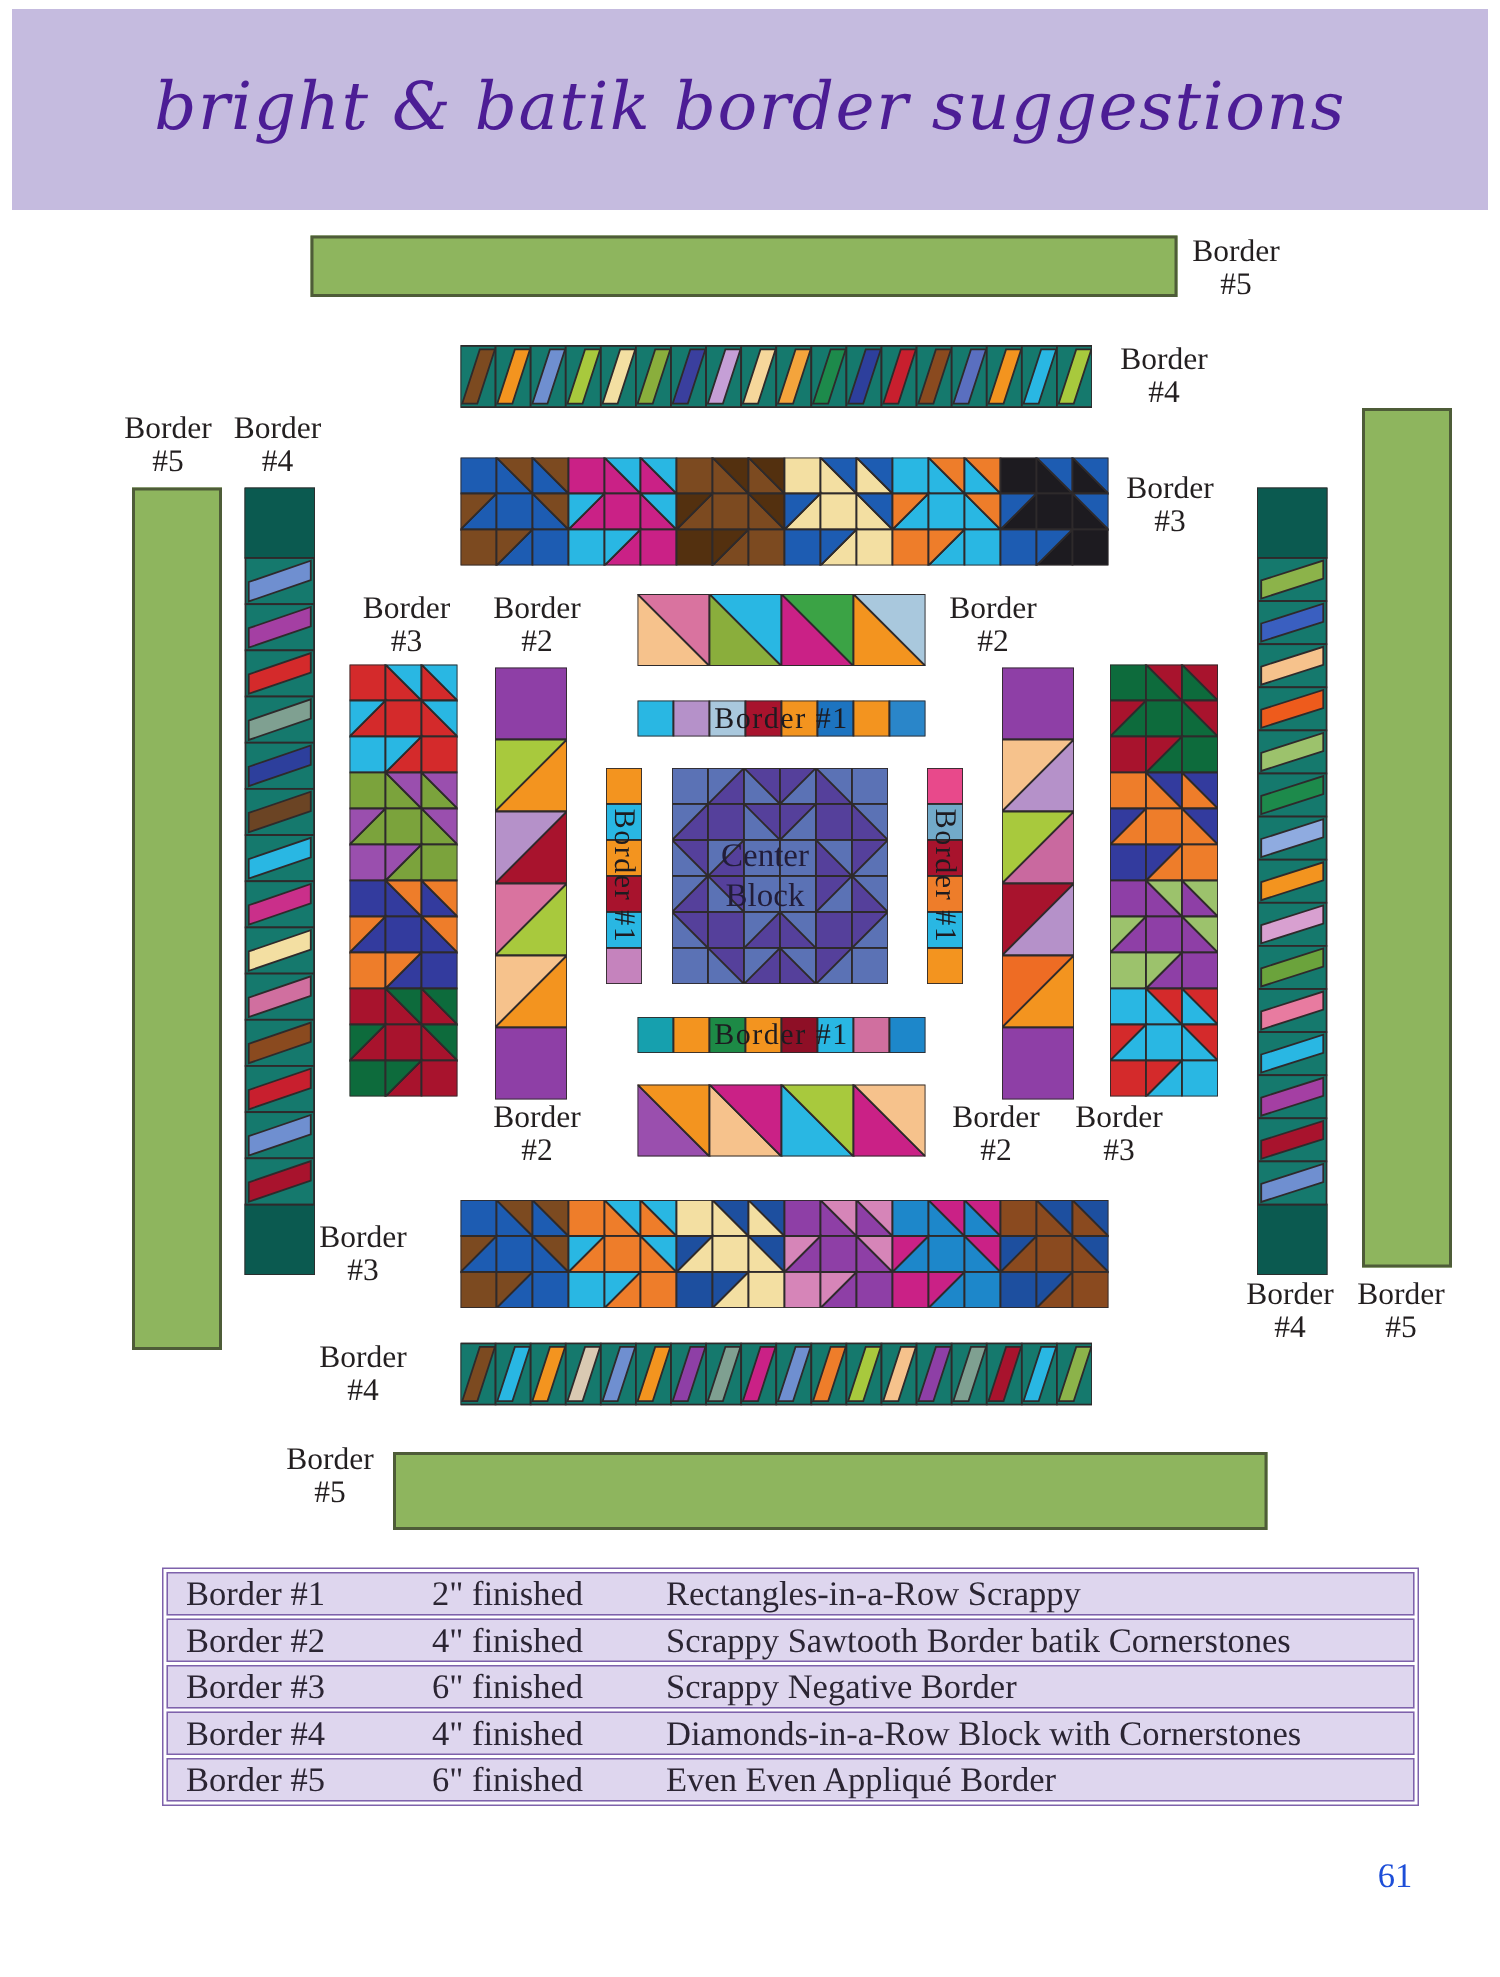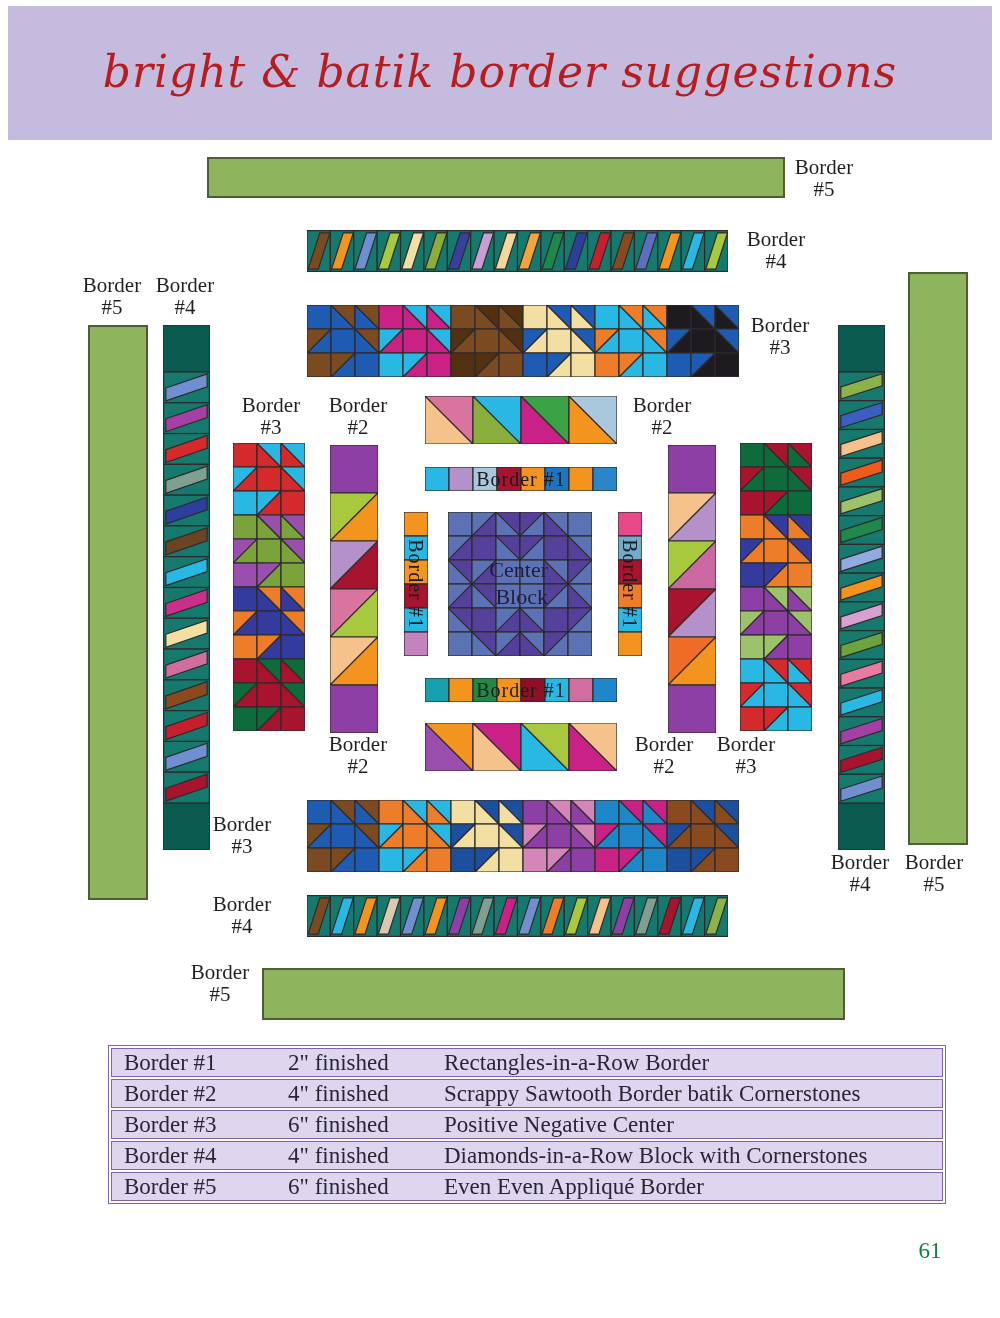--- a/index.html
+++ b/index.html
@@ -1,37 +1,37 @@
 <!DOCTYPE html>
 <html><head>
 <meta charset="utf-8">
 <style>
   html,body{margin:0;padding:0;background:#ffffff;}
   #page{position:relative;width:1000px;height:1318px;background:#ffffff;overflow:hidden;
         font-family:"Liberation Serif",serif;color:#231f20;}
   #header{position:absolute;left:8px;top:6px;width:984px;height:134px;background:#c5bbdf;}
   #title{position:absolute;left:0;top:40px;width:100%;text-align:center;
          font-family:"DejaVu Serif",serif;font-style:italic;font-size:44px;
-         letter-spacing:1px;color:#b91c1c;}
+         letter-spacing:1px;color:#4c1d95;}
   .lbl{position:absolute;width:76px;text-align:center;
        font:21px/22px "Liberation Serif",serif;color:#231f20;}
   .bar{position:absolute;background:#8eb55e;border:2px solid #4e5c38;box-sizing:border-box;}
   svg.strip{position:absolute;display:block;}
   .b1-overlay{position:absolute;text-align:center;font:20px/24px "Liberation Serif",serif;
               color:#1d1b20;letter-spacing:1px;}
   .b1-overlay.vert{transform:rotate(90deg);}
-  #center-label{position:absolute;left:472px;top:556px;width:76px;text-align:right;
+  #center-label{position:absolute;left:472px;top:556px;width:76px;text-align:center;
                 font:22px/27px "Liberation Serif",serif;color:#221d3a;}
   #spec-table{position:absolute;left:108px;top:1045px;width:838px;
               border:1px solid #7e62ab;background:#ffffff;box-sizing:border-box;}
   .spec-row{position:relative;height:27px;background:#ded6ee;border:1px solid #7e62ab;margin:2px;}
   .spec-row span{position:absolute;top:0;font:23px/27px "Liberation Serif",serif;color:#2b2533;white-space:nowrap;}
   .spec-row .c1{left:12px;} .spec-row .c2{left:176px;} .spec-row .c3{left:332px;}
   #page-number{position:absolute;left:905px;top:1238px;width:50px;text-align:center;
-               font:23px "Liberation Serif",serif;color:#15803d;}
+               font:23px "Liberation Serif",serif;color:#1d4ed8;}
 </style>
 </head>
 <body>
 
 <div id="page">
 
   <div id="header">
     <div id="title">bright &amp; batik border suggestions</div>
   </div>
 
@@ -641,31 +641,31 @@
   <div class="lbl" style="left:204px;top:813px;">Border #3</div>
   <div class="lbl" style="left:204px;top:893px;">Border #4</div>
   <div class="lbl" style="left:182px;top:961px;">Border #5</div>
   <div class="lbl" style="left:822px;top:851px;">Border #4</div>
   <div class="lbl" style="left:896px;top:851px;">Border #5</div>
 
   <div id="spec-table">
     <div class="spec-row">
       <span class="c1">Border #1</span>
       <span class="c2">2" finished</span>
-      <span class="c3">Rectangles-in-a-Row Border</span>
+      <span class="c3">Rectangles-in-a-Row Scrappy</span>
     </div>
     <div class="spec-row">
       <span class="c1">Border #2</span>
       <span class="c2">4" finished</span>
       <span class="c3">Scrappy Sawtooth Border batik Cornerstones</span>
     </div>
     <div class="spec-row">
       <span class="c1">Border #3</span>
       <span class="c2">6" finished</span>
-      <span class="c3">Positive Negative Center</span>
+      <span class="c3">Scrappy Negative Border</span>
     </div>
     <div class="spec-row">
       <span class="c1">Border #4</span>
       <span class="c2">4" finished</span>
       <span class="c3">Diamonds-in-a-Row Block with Cornerstones</span>
     </div>
     <div class="spec-row">
       <span class="c1">Border #5</span>
       <span class="c2">6" finished</span>
       <span class="c3">Even Even Appliqué Border</span>

